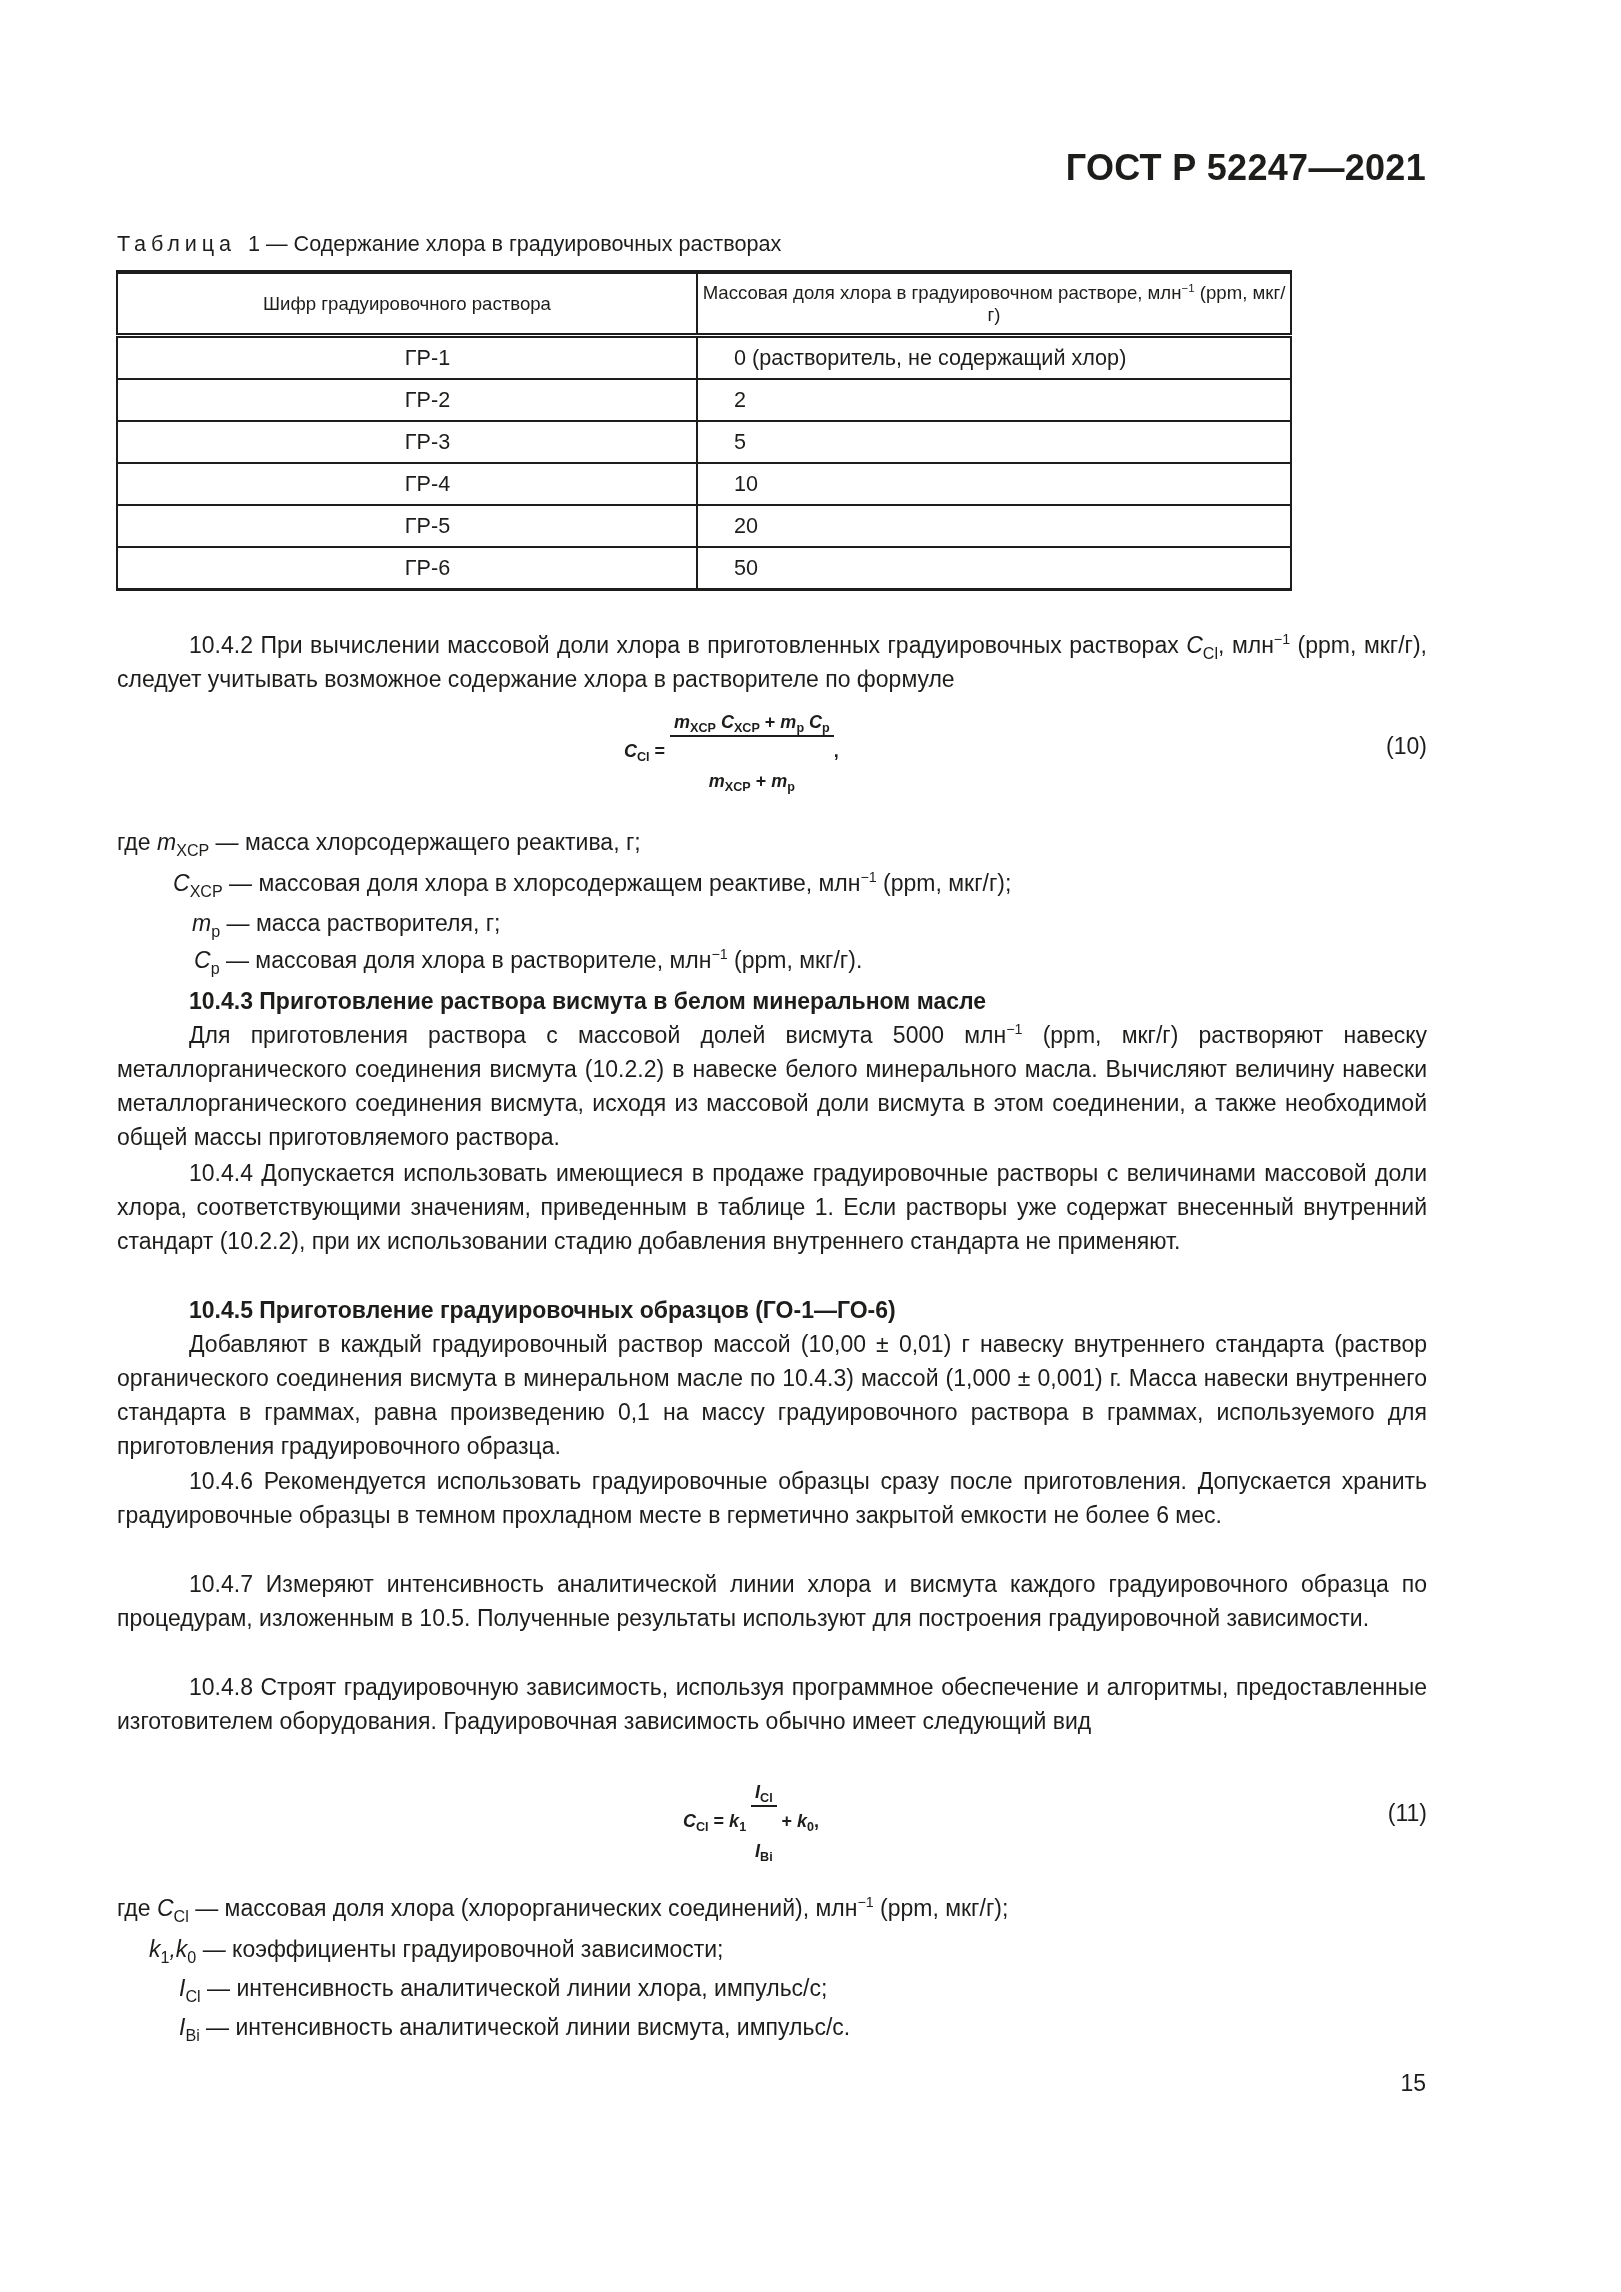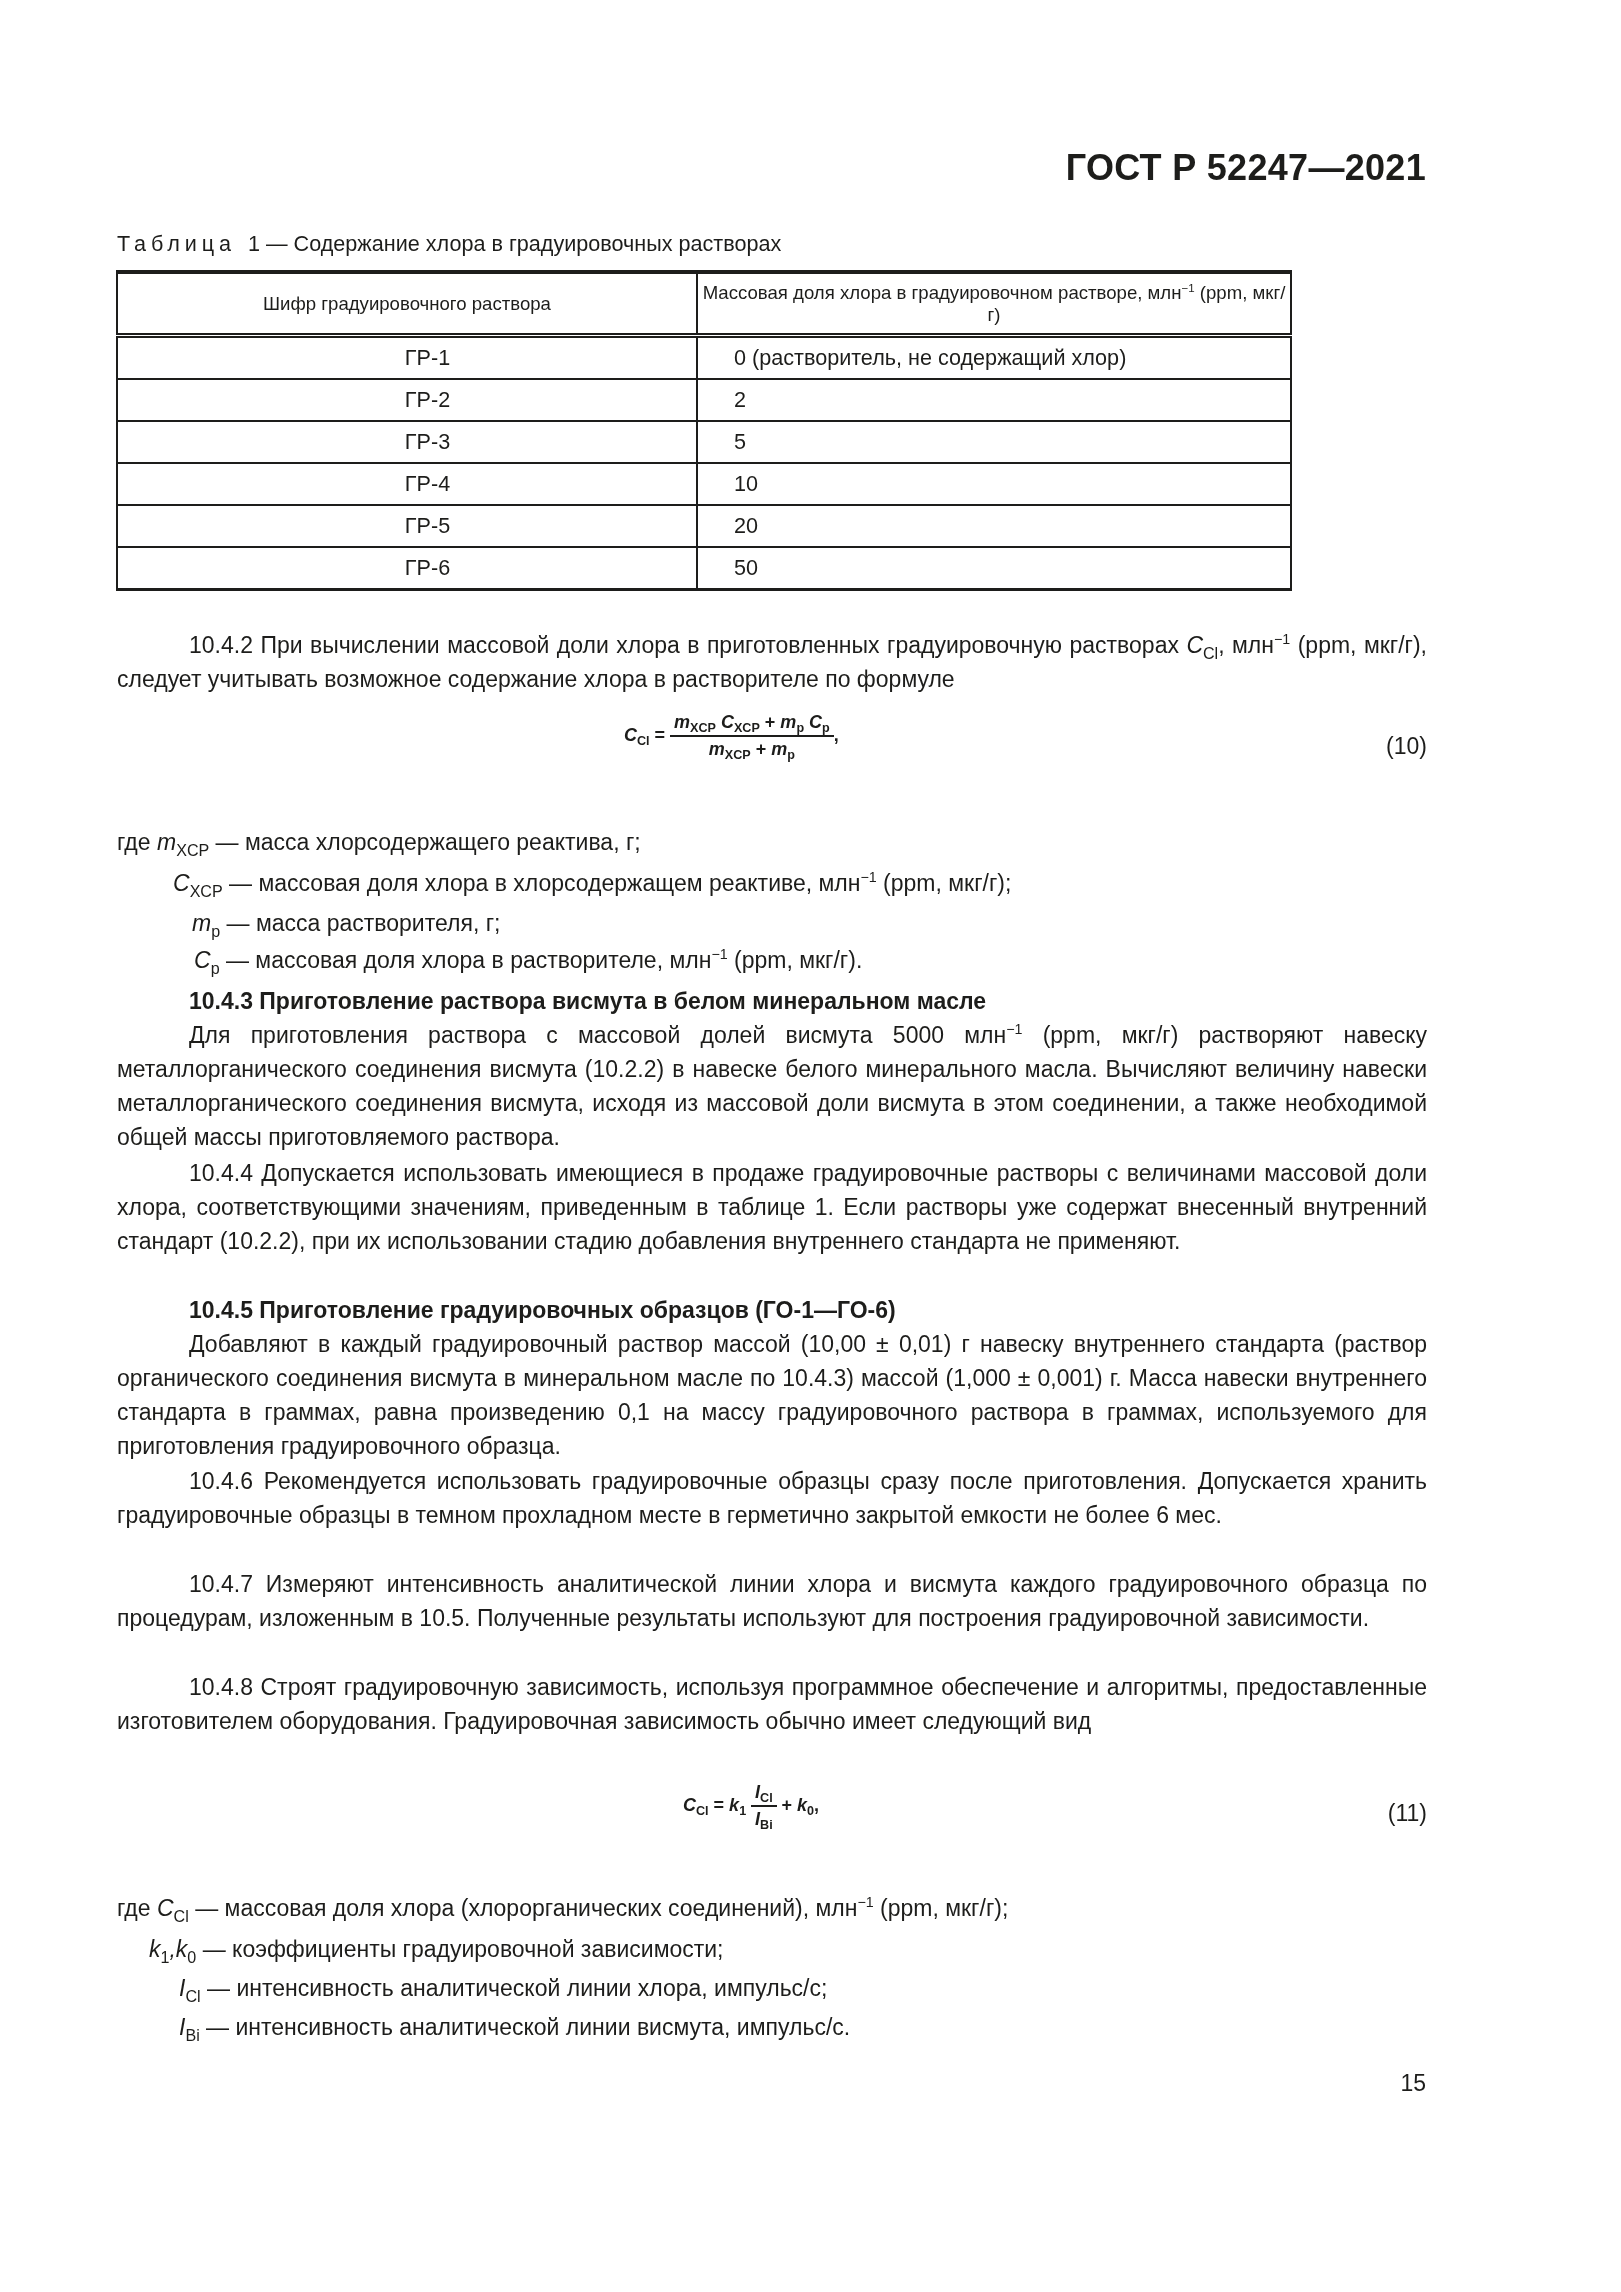--- a/index.html
+++ b/index.html
@@ -22,21 +22,21 @@
   sub { font-size:0.7em; vertical-align:-0.35em; line-height:0; }
   .para { position:absolute; left:117px; width:1310px; font-size:23px; line-height:34px;
           text-align:justify; }
   .para .ind { display:inline-block; width:72px; }
   .bold { font-weight:bold; }
   .it { font-style:italic; }
   .wline { position:absolute; font-size:23px; line-height:34px; white-space:nowrap; }
   .formula { position:absolute; font-family:"Liberation Sans", sans-serif; font-weight:bold; font-size:18px; }
   .frac { display:inline-block; vertical-align:middle; text-align:center; }
   .frac .num { display:block; padding:0 3.9px 2px; border-bottom:2px solid #1d1d1b; }
-  .frac .den { display:block; padding-top:2px; }
+  .frac .den { display:block; padding-top:2px;margin-top:32px; }
   .eqno { position:absolute; right:194px; font-size:23px; }
   .pageno { position:absolute; top:2070px; right:195px; font-size:23px; }
 </style>
 </head>
 <body>
 
 <div class="abs hdr">ГОСТ Р 52247—2021</div>
 
 <div class="abs tcap">
   <span class="sp">Таблица</span>&nbsp;
@@ -72,21 +72,21 @@
         <td class="c1">ГР-5</td>
         <td class="c2">20</td>
       </tr>
     <tr>
         <td class="c1">ГР-6</td>
         <td class="c2">50</td>
       </tr>
   </tbody>
 </table>
 
-<div class="para" style="top:628px;"><span class="ind"></span><span>10.4.2 При вычислении массовой доли хлора в приготовленных градуировочную растворах </span><span class="it">C</span><sub>Cl</sub><span>, млн</span><sup>−1</sup><span> (ppm, мкг/г), следует учитывать возможное содержание хлора в растворителе по формуле</span></div>
+<div class="para" style="top:628px;"><span class="ind"></span><span>10.4.2 При вычислении массовой доли хлора в приготовленных градуировочных растворах </span><span class="it">C</span><sub>Cl</sub><span>, млн</span><sup>−1</sup><span> (ppm, мкг/г), следует учитывать возможное содержание хлора в растворителе по формуле</span></div>
 
 <div class="formula" style="top:712px; left:624px;">
   <span class="it">C</span><sub>Cl</sub><span> = </span>
   <span class="frac">
     <span class="num"><span class="it">m</span><sub>XCP</sub> <span class="it">C</span><sub>XCP</sub><span> + </span><span class="it">m</span><sub>p</sub> <span class="it">C</span><sub>p</sub></span>
     <span class="den"><span class="it">m</span><sub>XCP</sub><span> + </span><span class="it">m</span><sub>p</sub></span>
   </span><span>,</span>
 </div>
 <div class="eqno" style="top:733px;">(10)</div>
 

